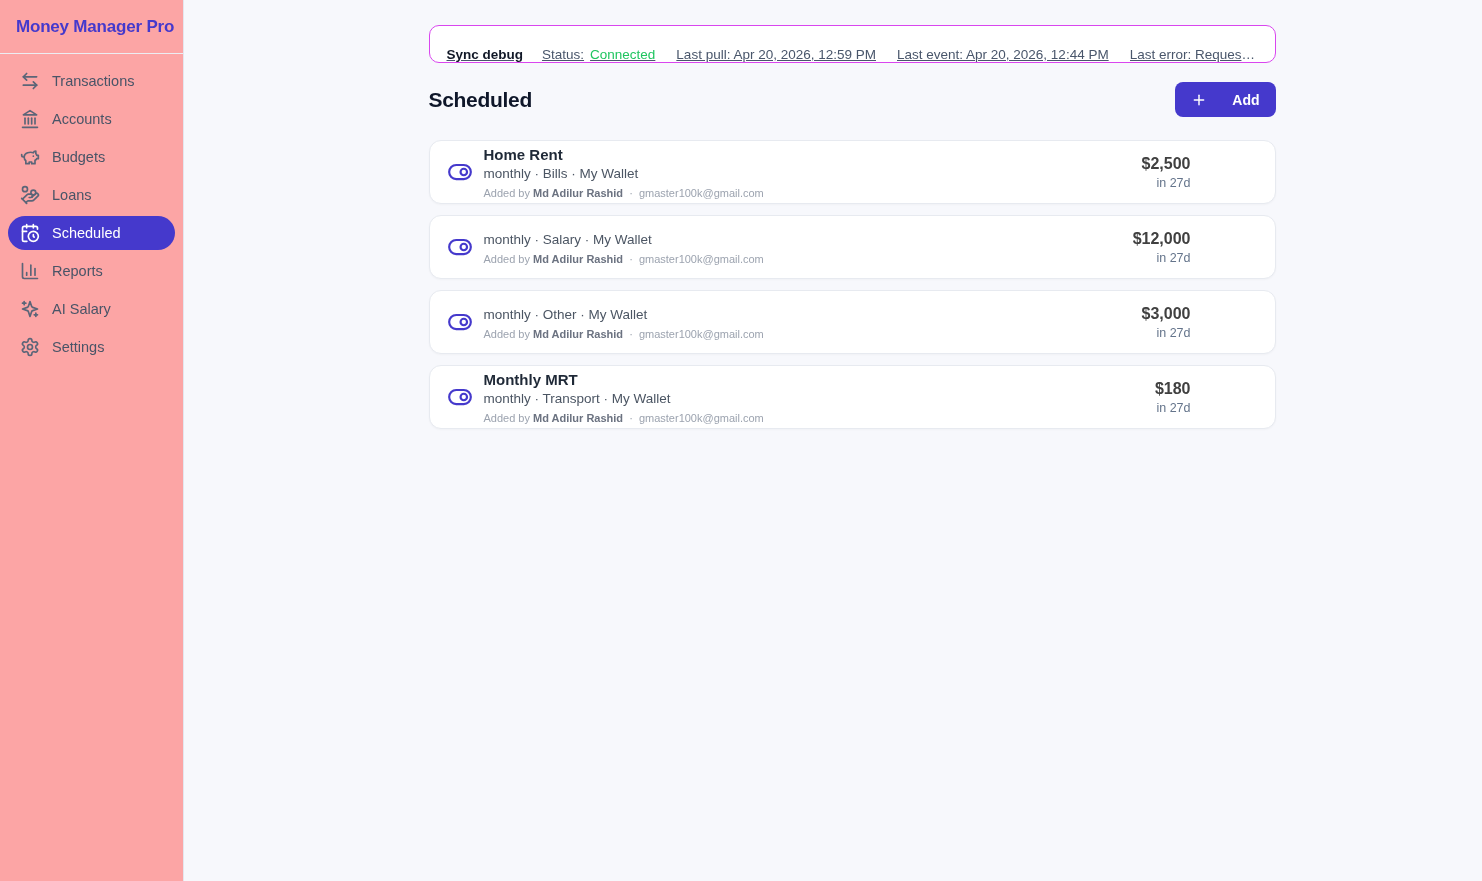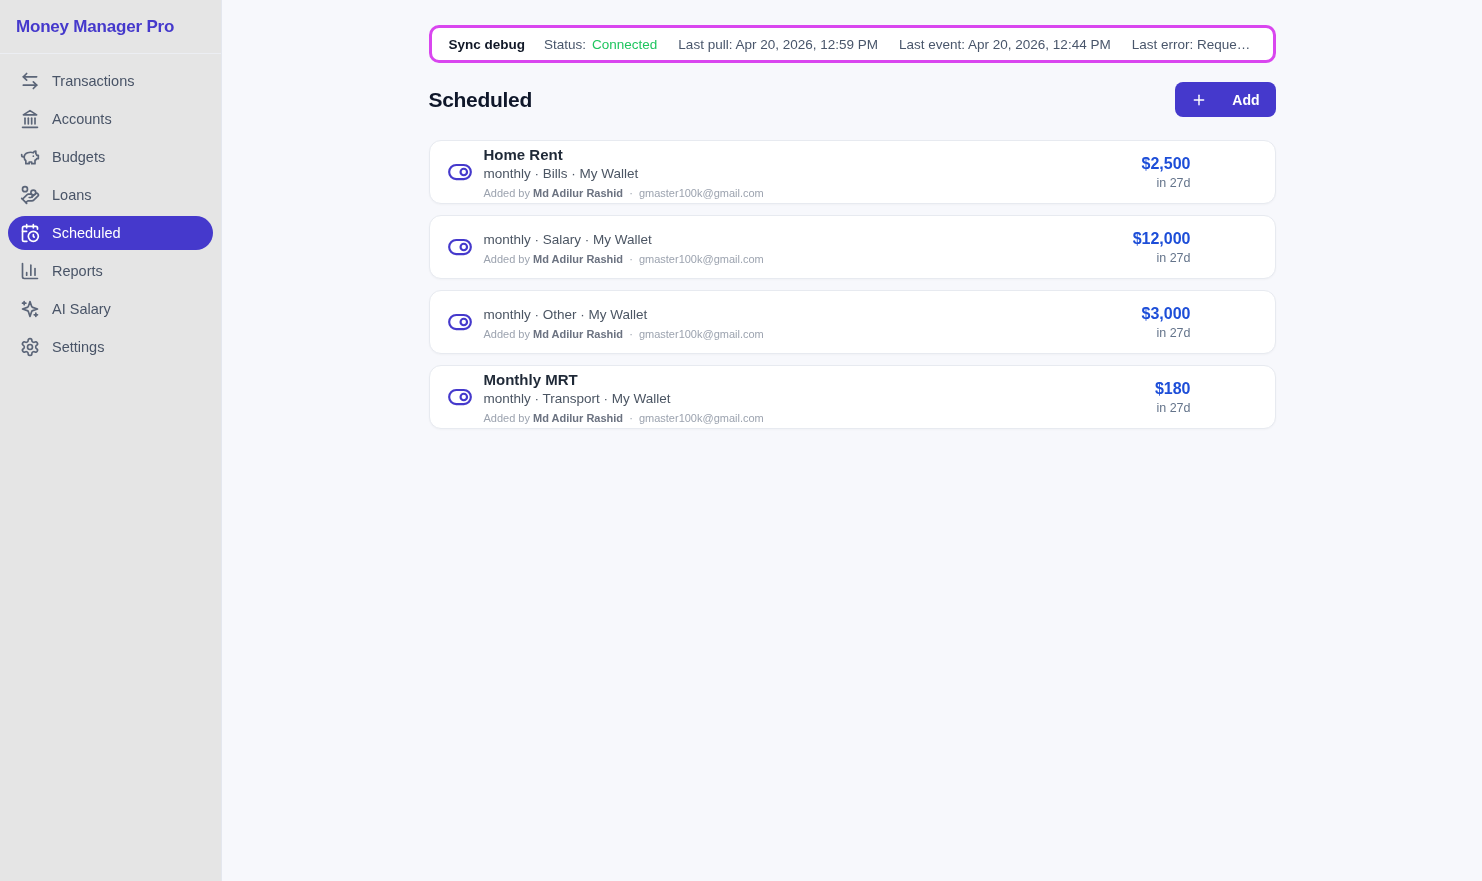--- a/index.html
+++ b/index.html
@@ -6,22 +6,22 @@
   html,body { width:1482px; height:881px; overflow:hidden; }
   body {
     font-family:"Liberation Sans", sans-serif;
     background:#f7f8fc;
     color:#0f172a;
   }
   :root { --accent:#4539cc; --green:#1fc55f; }
 
   
   .sidebar {
-    position:fixed; left:0; top:0; bottom:0; width:222px;
-    background:#e5e5e5; border-right:1px solid #e4e7ee;
+    position:fixed; left:0; top:0; bottom:0; width:184px;
+    background:#fca5a5; border-right:1px solid #e4e7ee;
     z-index:2;
   }
   .sidebar-header {
     height:54px; display:flex; align-items:center;
     padding:0 16px; border-bottom:1px solid #eceef3;
   }
   .logo-text {
     font-size:17px; font-weight:700; color:var(--accent);
     letter-spacing:-0.2px; white-space:nowrap;
   }
@@ -35,24 +35,25 @@
   .nav-item .nav-icon { width:20px; height:20px; flex:0 0 20px; color:#5b6578; display:flex; align-items:center; }
   .nav-item.active { background:var(--accent); color:#ffffff; font-weight:500; }
   .nav-item.active .nav-icon { color:#ffffff; }
   .nav-icon svg { width:20px; height:20px; display:block; }
 
   
   .main { margin-left:222px; height:100%; }
   .container { width:847px; margin:0 auto; padding-top:25px; }
 
   .sync-bar {
-    height:38px; background:#ffffff; border:3px solid #d946ef;
-    border-radius:10px; display:flex; align-items:center;
+    height:38px; background:#ffffff; border:1px solid #d946ef;
+    border-radius:10px; display:flex; align-items:flex-end;
     padding:0 17px; font-size:13.5px; color:#49566b;
     white-space:nowrap;
+    text-decoration:underline;
   }
   .sync-title { font-weight:700; color:#111827; }
   .sync-status-label { margin-left:19px; }
   .sync-status-value { margin-left:6px; color:var(--green); font-weight:500; }
   .sync-seg { margin-left:21px; }
   .sync-error { flex:1; min-width:0; overflow:hidden; text-overflow:ellipsis; }
 
   .title-row {
     margin:19px 0 23px; display:flex; align-items:center;
     justify-content:space-between;
@@ -76,21 +77,21 @@
   }
   .toggle-icon { width:26px; height:26px; color:var(--accent); margin-right:11px; cursor:pointer; flex:0 0 26px; }
   .toggle-icon svg { width:26px; height:26px; display:block; }
   .card-body { flex:1; min-width:0; }
   .card-title { font-size:15px; font-weight:600; color:#1f2937; }
   .card-meta { font-size:13.5px; color:#4b5563; margin-top:3px; }
   .card-added { font-size:11px; color:#9ca3af; margin-top:6px; }
   .card-added .added-name { font-weight:700; color:#6b7280; }
   .card-added .added-sep { margin:0 3px; }
   .card-right { text-align:right; }
-  .card-amount { font-size:16px; font-weight:700; color:#1d4ed8; }
+  .card-amount { font-size:16px; font-weight:700; color:#404040; }
   .card-due { font-size:12.5px; color:#64748b; margin-top:3px; }
 </style>
 </head>
 <body>
 
 <aside class="sidebar">
   <div class="sidebar-header">
     <span class="logo-text">Money Manager Pro</span>
   </div>
   <nav class="nav">

